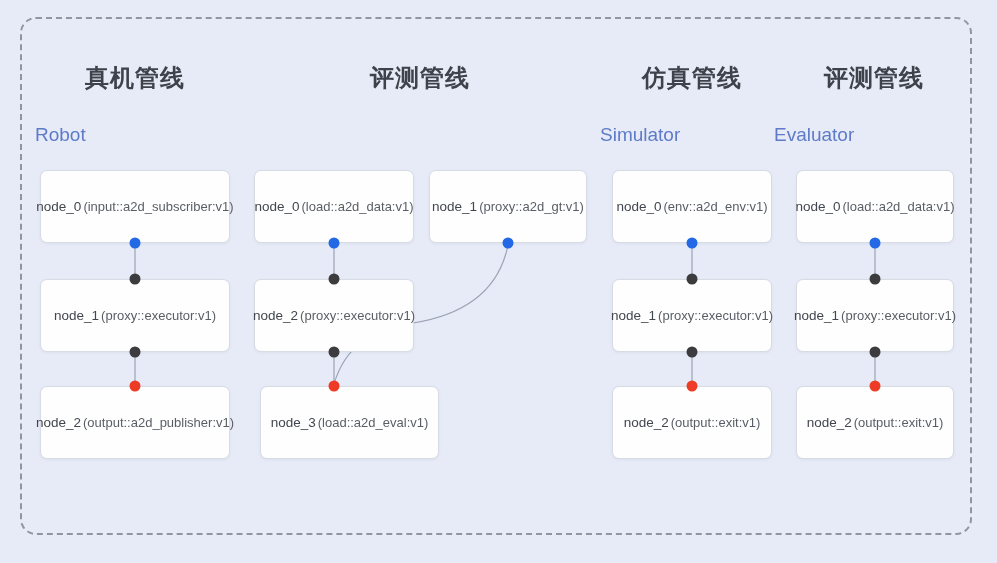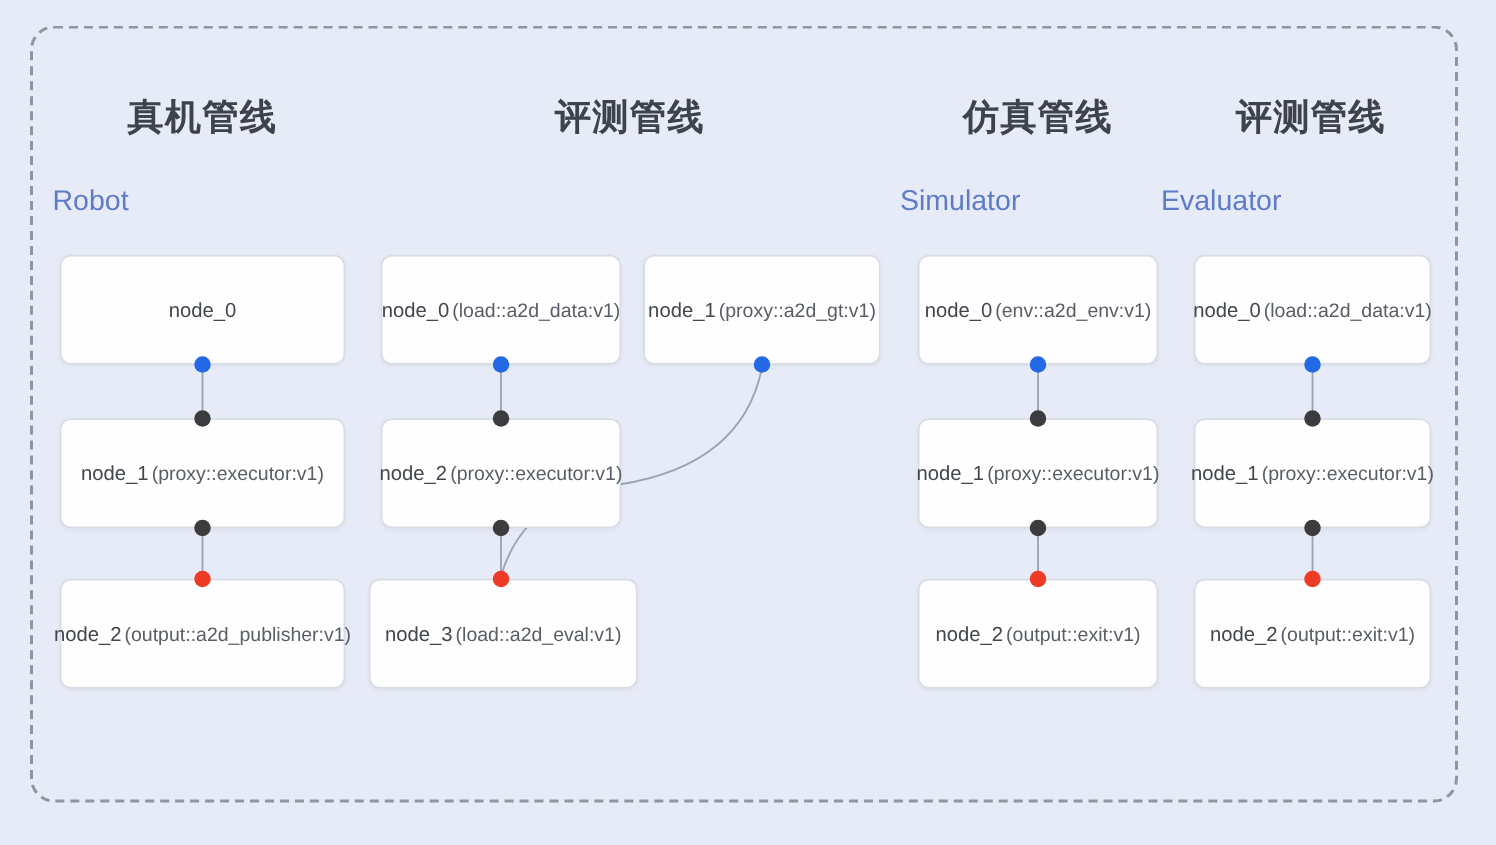--- a/index.html
+++ b/index.html
@@ -112,20 +112,21 @@
     <path class="edge" d="M334 352 L334 386" stroke="#9aa3b4"></path>
     <path class="edge" d="M508 245 Q495 310 413 323 Q350 330 334 384" stroke="#9aa3b4"></path>
     <path class="edge" d="M692 243 L692 279" stroke="#9aa3b4"></path>
     <path class="edge" d="M692 352 L692 386" stroke="#9aa3b4"></path>
     <path class="edge" d="M875 243 L875 279" stroke="#9aa3b4"></path>
     <path class="edge" d="M875 352 L875 386" stroke="#9aa3b4"></path>
   </svg>
 
   <div class="node row1" style="left:40px;width:190px">
     <div class="node-name">node_0</div>
+    <div class="node-type">(input::a2d_subscriber:v1)</div>
   </div>
   <div class="node row2" style="left:40px;width:190px">
     <div class="node-name">node_1</div>
     <div class="node-type">(proxy::executor:v1)</div>
   </div>
   <div class="node row3" style="left:40px;width:190px">
     <div class="node-name">node_2</div>
     <div class="node-type">(output::a2d_publisher:v1)</div>
   </div>
 
@@ -134,21 +135,21 @@
     <div class="node-type">(load::a2d_data:v1)</div>
   </div>
   <div class="node row1" style="left:429px;width:158px">
     <div class="node-name">node_1</div>
     <div class="node-type">(proxy::a2d_gt:v1)</div>
   </div>
   <div class="node row2" style="left:254px;width:160px">
     <div class="node-name">node_2</div>
     <div class="node-type">(proxy::executor:v1)</div>
   </div>
-  <div class="node row3" style="left:246px;width:179px">
+  <div class="node row3" style="left:260px;width:179px">
     <div class="node-name">node_3</div>
     <div class="node-type">(load::a2d_eval:v1)</div>
   </div>
 
   <div class="node row1" style="left:612px;width:160px">
     <div class="node-name">node_0</div>
     <div class="node-type">(env::a2d_env:v1)</div>
   </div>
   <div class="node row2" style="left:612px;width:160px">
     <div class="node-name">node_1</div>

